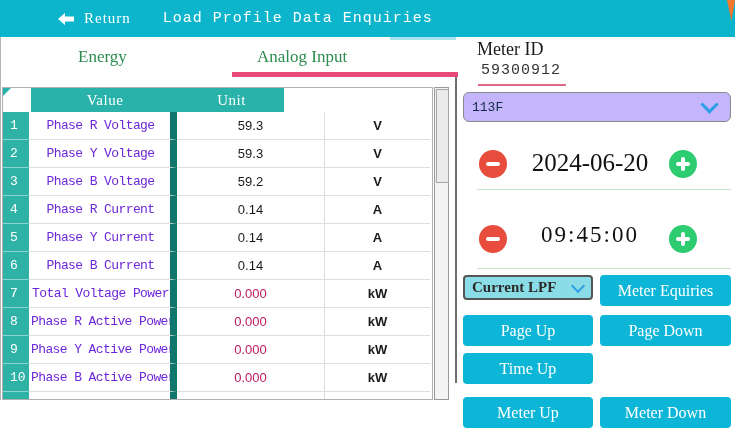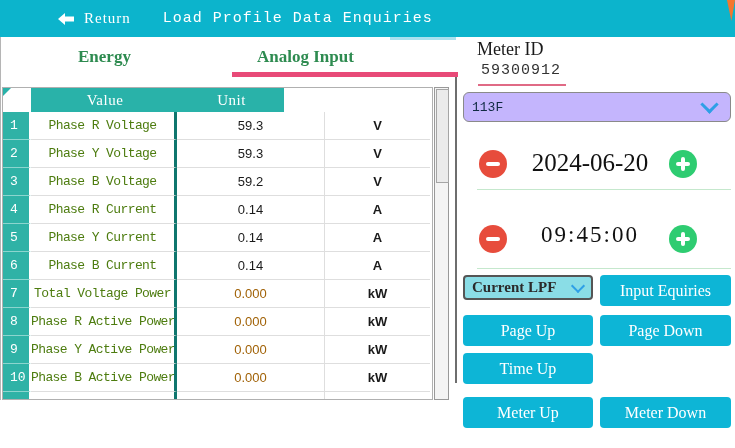--- a/index.html
+++ b/index.html
@@ -15,21 +15,21 @@
   }
   .return-btn { display:flex; align-items:center; gap:10px; margin-left:58px; cursor:pointer; }
   .return-btn .lbl { font-size:15px; letter-spacing:1px;font-family:Liberation Serif, serif; }
   .topbar .title { margin-left:32px; font-size:15px; letter-spacing:1px; }
   .corner-flame {
     position:absolute; right:0; top:0; width:8px; height:21px;
     background:#f4772e; clip-path:polygon(0 0,100% 0,55% 100%);
   }
   .bar-underline { position:absolute; left:390px; top:37px; width:66px; height:3px; background:#a9e2ef; }
   
-  .tab { position:absolute; top:47px; font-size:17px; font-weight:bold; color:#2e8b50; cursor:pointer; }
+  .tab { position:absolute; top:47px; font-size:17px; font-weight:normal; color:#2e8b50; cursor:pointer; }
   .tab.energy { left:78px; }
   .tab.analog { left:257px; }
   .tab-underline { position:absolute; left:232px; top:72px; width:226px; height:5px; background:#e84a78; }
   .panel-divider { position:absolute; left:455px; top:77px; width:2px; height:306px; background:#6e6e6e; }
   .left-edge { position:absolute; left:0; top:37px; width:1px; height:363px; background:#b5b5b5; }
   
   .tblwrap {
     position:absolute; left:2px; top:87px; width:431px; height:313px;
     border:1px solid #b0b0b0; box-sizing:border-box; overflow:hidden; background:#fff;
   }
@@ -40,27 +40,27 @@
   .hcell { background:#29b2a9; color:#fff; font-size:15px; line-height:24px;
     text-align:center; flex:none; letter-spacing:0.5px; }
   .h-item { width:148px; } .h-value { width:148px; } .h-unit { width:105px; }
   .trow { display:flex; height:28px; background:#fff; }
   .ncell { width:28px; flex:none; background:#2fb2a6; color:#fff;
     font-family:"Liberation Mono", monospace; font-size:13px; line-height:28px;
     padding-left:7px; box-sizing:border-box; border-bottom:1px solid rgba(255,255,255,.45);
     border-right:2px solid #fff; }
   .cell { flex:none; box-sizing:border-box; border-bottom:1px solid #dedede;
     text-align:center; line-height:27px; white-space:nowrap; overflow:hidden; }
-  .c-item { width:146px; border-right:3px solid #0f766e;
-    font-family:"Liberation Mono", monospace; font-size:13px; letter-spacing:-0.6px; color:#4d7c0f; }
+  .c-item { width:146px; border-right:7px solid #0f766e;
+    font-family:"Liberation Mono", monospace; font-size:13px; letter-spacing:-0.6px; color:#6d28d9; }
   .c-value { width:148px; border-right:1px solid #dedede;
     font-family:"Liberation Sans", sans-serif; font-size:13px; color:#1a1a1a; }
   .c-unit { width:105px; font-family:"Liberation Sans", sans-serif; font-size:13px;
     font-weight:bold; color:#1a1a1a; }
-  .r-red .c-value { color:#a16207; }
+  .r-red .c-value { color:#be185d; }
   
   .vscroll { position:absolute; left:434px; top:87px; width:15px; height:313px;
     background:#f4f4f4; border:1px solid #999; box-sizing:border-box; }
   .vthumb { position:absolute; left:1px; top:1px; width:11px; height:92px;
     background:#ebebeb; border:1px solid #a5a5a5; }
   
   .meter-label { position:absolute; left:477px; top:39px; font-size:18px; color:#1a1a1a; }
   .meter-id { position:absolute; left:481px; top:62px; font-size:15px;
     font-family:"Liberation Mono", monospace; color:#333; letter-spacing:1px; }
   .meter-id-underline { position:absolute; left:478px; top:84px; width:88px; height:2px; background:#e06a85; }
@@ -218,20 +218,20 @@
   <div class="circ green" style="left:669px; top:225px;">
     <span class="hbar"></span>
     <span class="vbar"></span>
   </div>
   <div class="sep s2"></div>
 
   <div class="lpf">
     <span class="val">Current LPF</span>
     <span class="chev"></span>
   </div>
-  <div class="btn col2 rA">Input Equiries</div>
+  <div class="btn col2 rA">Meter Equiries</div>
   <div class="btn col1 rB">Page Up</div>
   <div class="btn col2 rB">Page Down</div>
   <div class="btn col1 rC">Time Up</div>
   <div class="btn col1 rD">Meter Up</div>
   <div class="btn col2 rD">Meter Down</div>
 
 </div>
 
 </body></html>

